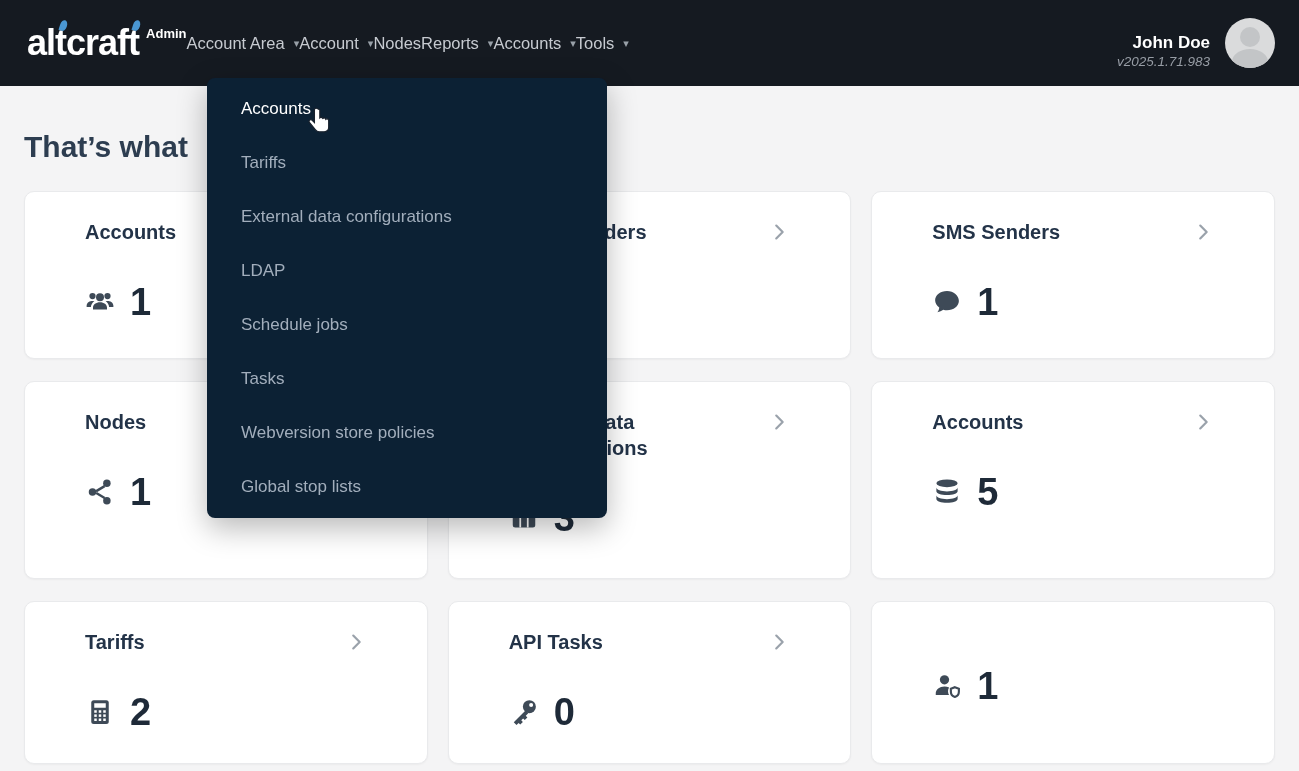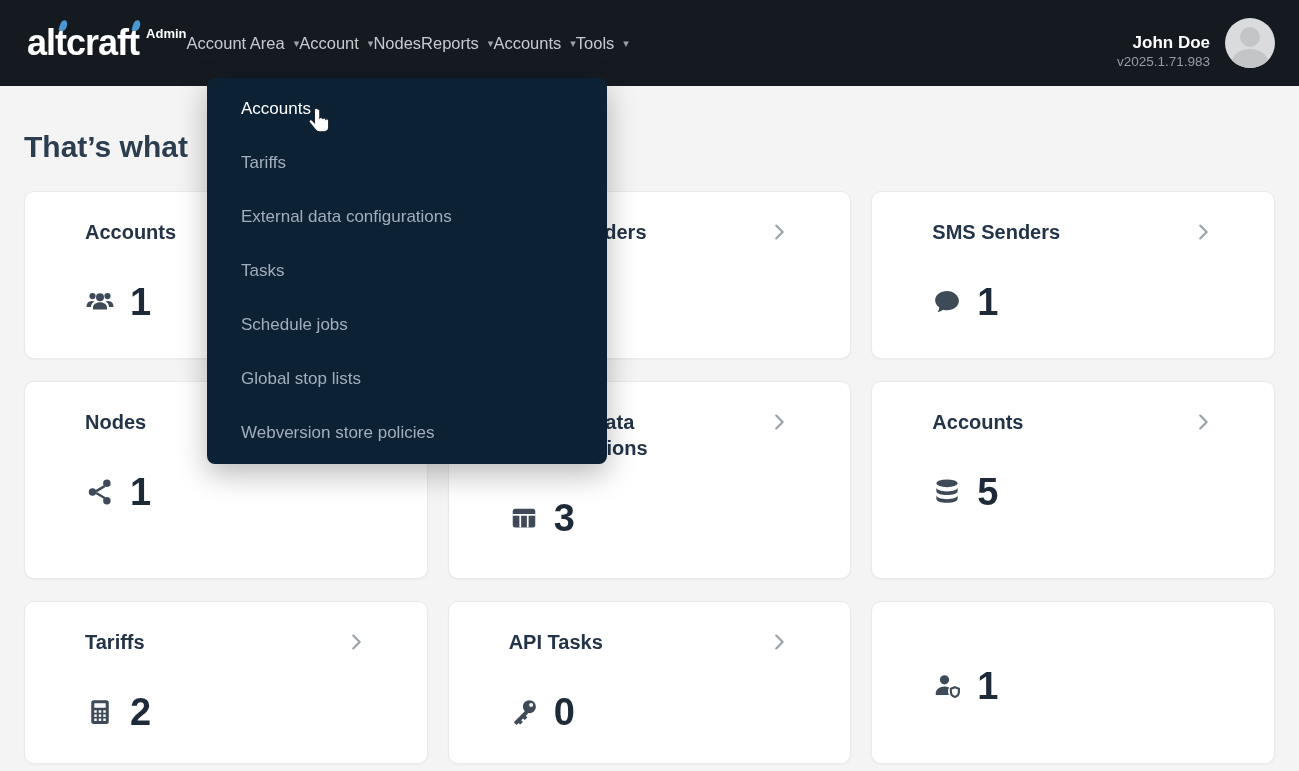--- a/index.html
+++ b/index.html
@@ -15,21 +15,21 @@
   .logo-word .tmark::after { content:""; position:absolute; top:-2px; right:-1px;
     width:7px; height:11px; background:#4a97d2; border-radius:50% 50% 50% 0;
     transform:rotate(18deg); }
   .logo-badge { color:#ffffff; font-size:13px; font-weight:700; margin:3px 0 0 7px; }
   .nav-menu { display:flex; align-items:center; }
   .nav-item { color:#c6cad0; font-size:16.5px; display:flex; align-items:center; gap:9px; cursor:pointer; white-space:nowrap; }
   .nav-caret { color:#98a0a8; font-size:11px; line-height:1; }
   .nav-right { margin-left:auto; display:flex; align-items:center; }
   .user-text { text-align:right; margin-right:15px;margin-top:16px; }
   .user-name { color:#ffffff; font-size:17px; font-weight:700; line-height:21px; }
-  .user-version { color:#979da5; font-size:13.5px; line-height:18px; }
+  .user-version { color:#979da5; font-size:13.5px; line-height:18px;font-style:italic; }
   .avatar { width:50px; height:50px; border-radius:50%; background:#dadbdc; position:relative; overflow:hidden; cursor:pointer; }
   .avatar .head { position:absolute; left:15px; top:9px; width:20px; height:20px; border-radius:50%; background:#c3c5c7; }
   .avatar .body { position:absolute; left:7px; top:31px; width:36px; height:26px; border-radius:50% 50% 0 0; background:#c3c5c7; }
 
   
   .main { padding:0 24px 0 24px; }
   .page-heading { margin:44px 0 27px; font-size:30px; font-weight:700; color:#2d3d50; }
   .cards-grid { display:grid; grid-template-columns:repeat(3,1fr);
     grid-template-rows:168px 198px 163px; column-gap:20px; row-gap:22px; }
   .card { background:#ffffff; border:1px solid #e9eaec; border-radius:10px;
@@ -277,21 +277,22 @@
       </div>
     </div>
 
   </div>
 </div>
 
 <div class="dropdown">
   <div class="dd-item active">Accounts</div>
   <div class="dd-item">Tariffs</div>
   <div class="dd-item">External data configurations</div>
+  <div class="dd-item">LDAP</div>
+  <div class="dd-item">Schedule jobs</div>
   <div class="dd-item">Tasks</div>
-  <div class="dd-item">Schedule jobs</div>
+  <div class="dd-item">Webversion store policies</div>
   <div class="dd-item">Global stop lists</div>
-  <div class="dd-item">Webversion store policies</div>
 </div>
 
 <svg class="cursor" viewBox="0 0 24 28">
   <path d="M9 2c-.9 0-1.6.7-1.6 1.6V15l-2.2-2.2c-.6-.6-1.6-.6-2.2 0-.6.6-.6 1.5-.1 2.1l5.3 6.5c.9 1.1 2.1 1.9 3.5 1.9h4.6c2.2 0 4-1.8 4-4v-6.1c0-.9-.7-1.6-1.6-1.6-.4 0-.7.1-1 .4-.2-.7-.8-1.2-1.6-1.2-.4 0-.8.2-1.1.4-.3-.6-.9-1-1.6-1-.4 0-.8.1-1.1.4V3.6C10.6 2.7 9.9 2 9 2z" fill="#ffffff" stroke="#19222e" stroke-width="1.1"></path>
 </svg>
 
 </body></html>

